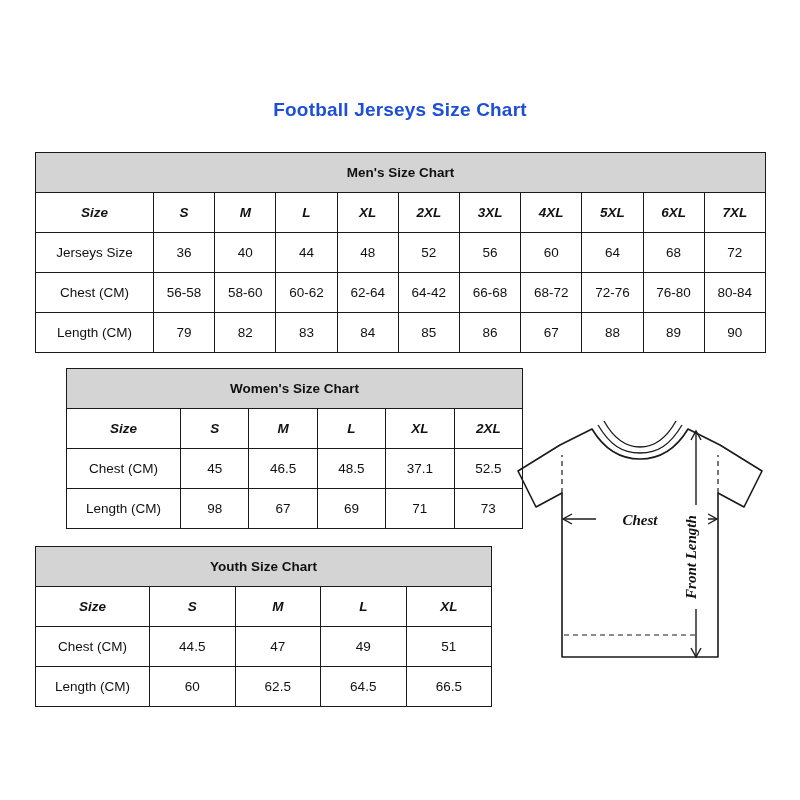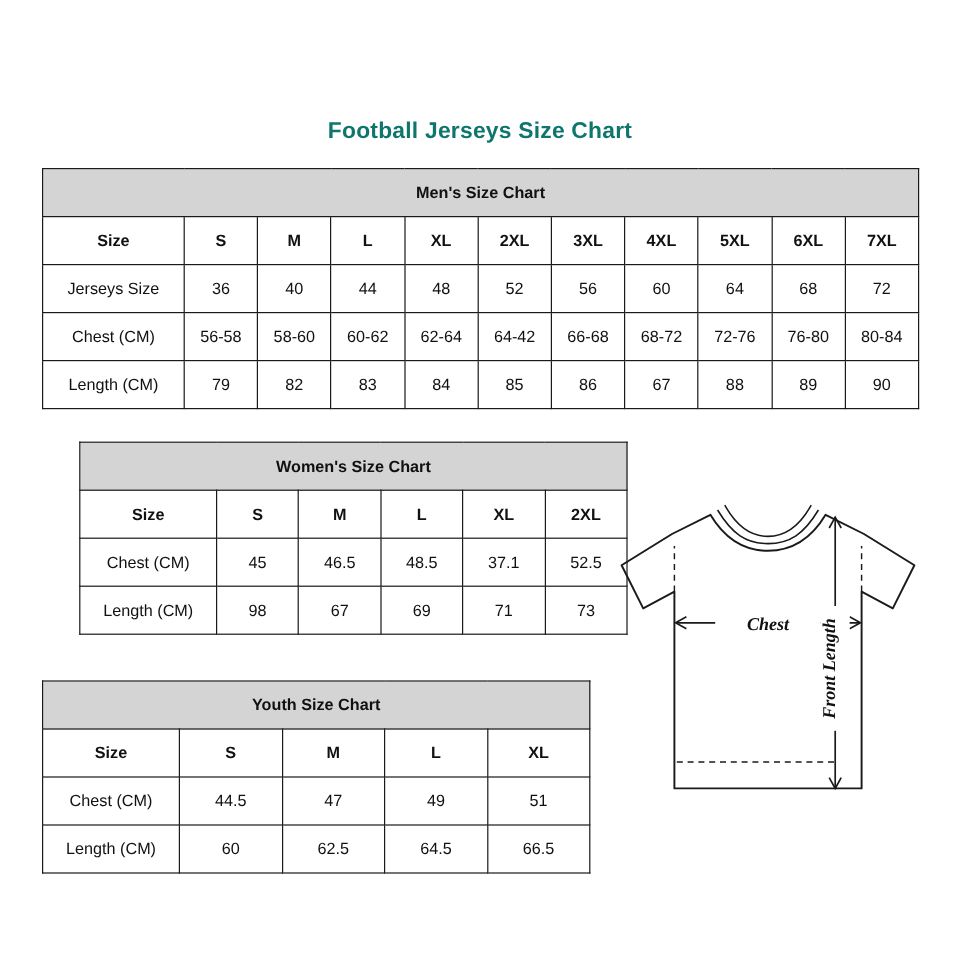--- a/index.html
+++ b/index.html
@@ -18,21 +18,21 @@
 
   #page-title {
     position: absolute;
     top: 99px;
     left: 0;
     width: 800px;
     text-align: center;
     font-size: 19px;
     font-weight: bold;
     letter-spacing: 0.2px;
-    color: #0f766e;
+    color: #1d4ed8;
   }
 
   table.size-table {
     border-collapse: collapse;
     table-layout: fixed;
   }
   table.size-table th,
   table.size-table td {
     border: 1px solid #1a1a1a;
     text-align: center;
@@ -46,30 +46,31 @@
     font-weight: bold;
     font-size: 15px;
     height: 39px;
   }
   .row-label {
     font-weight: bold;
     font-size: 13.5px;
   }
   .hdr-row td {
     font-weight: bold;
+    font-style: italic;
   }
   .data-row td {
     font-weight: normal;
   }
 
   
   #mens-table {
     position: absolute;
     left: 35px;
-    top: 140px;
+    top: 152px;
     width: 730px;
     border-radius: 28px;
   }
   #mens-table col.label-col { width: 118px; }
   #mens-table col.data-col  { width: 61.2px; }
   #mens-table td { height: 39px; }
 
   
   #womens-table {
     position: absolute;
@@ -81,21 +82,20 @@
   #womens-table col.label-col { width: 114px; }
   #womens-table col.data-col  { width: 68.4px; }
   #womens-table td { height: 39px; }
 
   
   #youth-table {
     position: absolute;
     left: 35px;
     top: 546px;
     width: 456px;
-    margin-top: 21px;
   }
   #youth-table col.label-col { width: 114px; }
   #youth-table col.data-col  { width: 85.5px; }
   #youth-table td { height: 39px; }
 
   
   #shirt-diagram {
     position: absolute;
     left: 500px;
     top: 395px;

